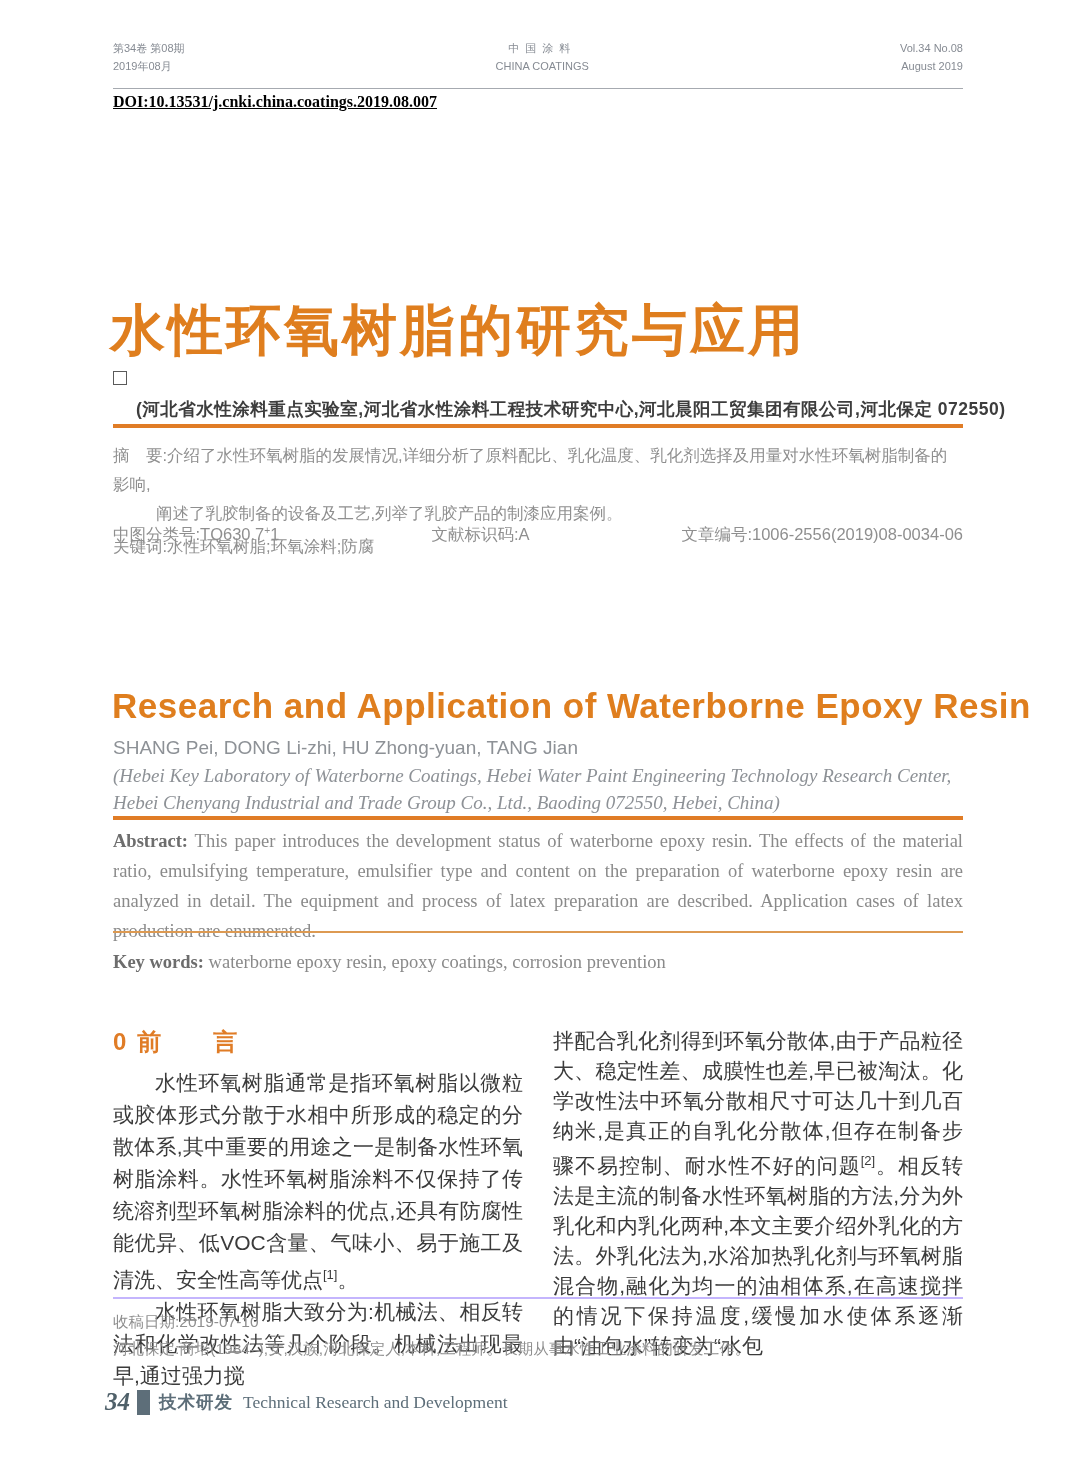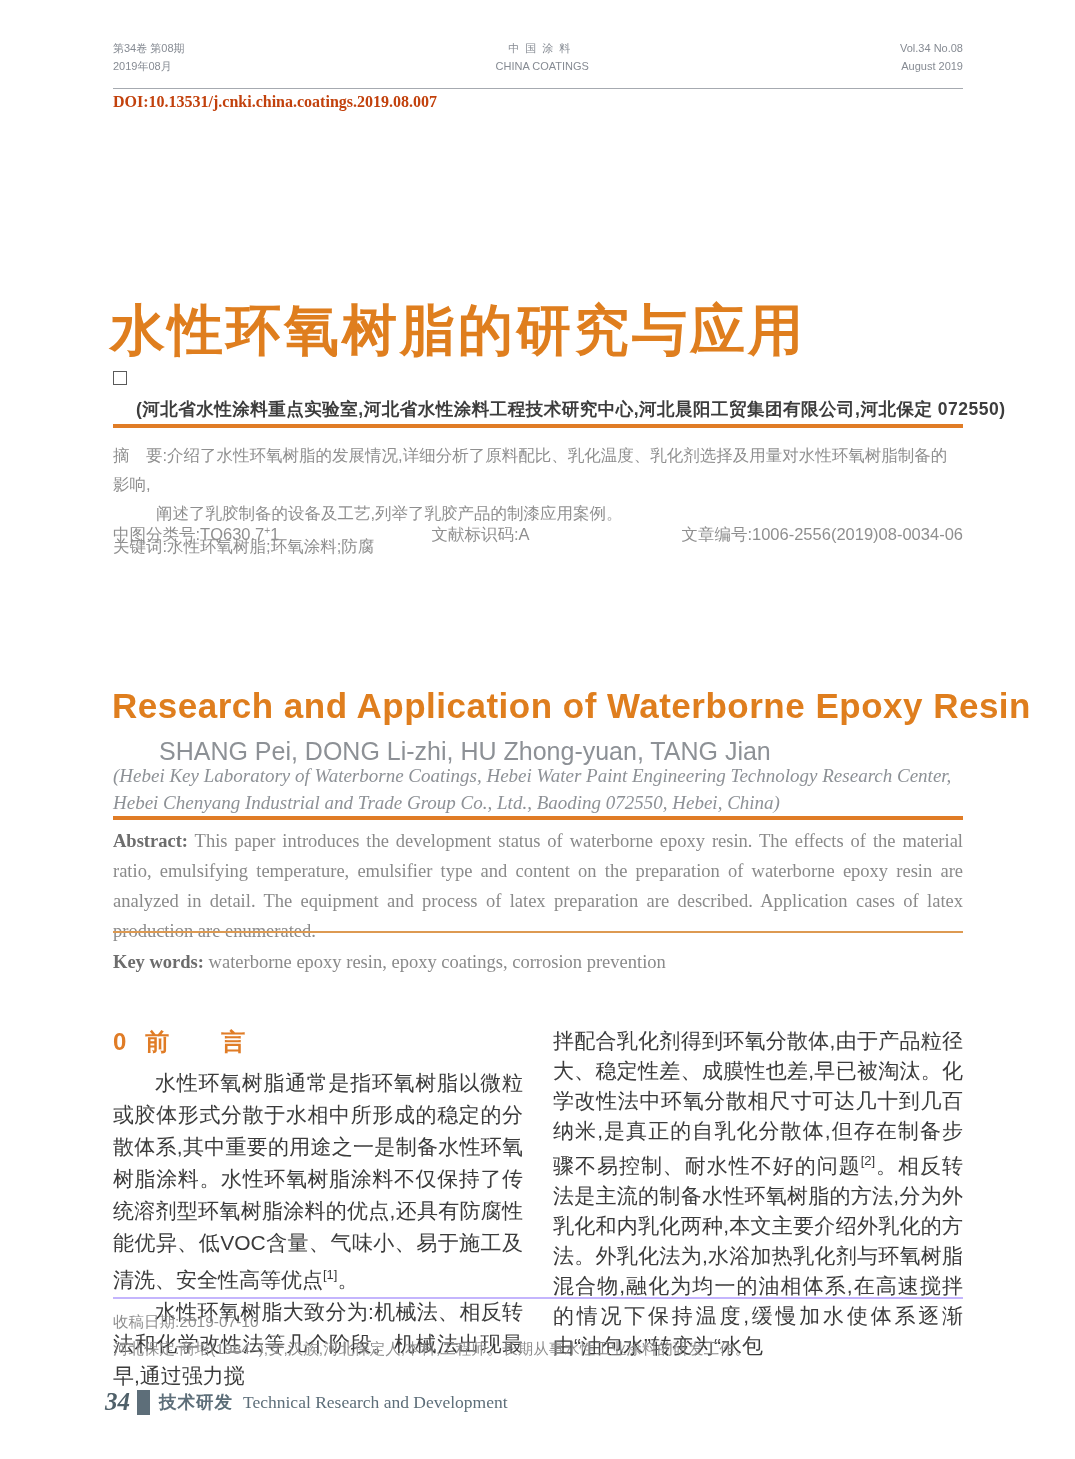--- a/index.html
+++ b/index.html
@@ -15,21 +15,21 @@
     display:flex; justify-content:space-between;
     color:#868b93; font-size:11px; line-height:1.6;
   }
   .jheader .col-center { text-align:center; }
   .jheader .col-right  { text-align:right; }
   .jheader .cn-journal { letter-spacing:6px; }
   .header-rule { position:absolute; left:113px; right:112px; top:88px; border-top:1px solid #a6aab0; }
   .doi {
     position:absolute; left:113px; top:93px;
     font-family:"Liberation Serif", serif; font-weight:600;
-    font-size:16px; color:#c2410c;
+    font-size:16px; color:#000000;text-decoration:underline;
   }
   
   .title-cn {
     position:absolute; left:110px; top:294px;
     font-size:55px; font-weight:800; color:#df7e1e; letter-spacing:3px;
   }
   .authors-cn {
     position:absolute; left:113px; top:371px;
     font-size:19px; color:#3d3d3d; display:flex; align-items:center;
   }
@@ -56,21 +56,21 @@
     color:#8f8f8f; font-size:16.5px;
   }
   sup { font-size:0.62em; }
   
   .title-en {
     position:absolute; left:112px; top:686px;
     font-size:35px; font-weight:800; color:#df7e1e; letter-spacing:0.5px;
   }
   .authors-en {
     position:absolute; left:113px; top:737px;
-    font-size:25px; color:#8d9196;margin-left:46px;
+    font-size:19px; color:#8d9196;
   }
   .affil-en {
     position:absolute; left:113px; right:112px; top:762px;
     font-family:"Liberation Serif", serif; font-style:italic;
     font-size:19px; color:#8d9196; line-height:27px;
   }
   .rule2 { top:816px; }
   .abstract-en {
     position:absolute; left:113px; right:112px; top:826px;
     font-family:"Liberation Serif", serif;
@@ -87,21 +87,21 @@
     position:absolute; left:113px; right:112px; top:1026px;
     display:flex; gap:30px;
   }
   .bcol { width:410px; color:#3b3b3b; font-size:21px; text-align:justify; }
   .bcol-left  { line-height:32px; }
   .bcol-right { line-height:30px; }
   .section-heading {
     color:#e07c26; font-size:24px; font-weight:700;
     margin-bottom:9px; letter-spacing:1px;
   }
-  .section-heading .sec-title { margin-left:18px; letter-spacing:14px; }
+  .section-heading .sec-title { margin-left:10px; letter-spacing:14px; }
   .bcol p { text-indent:2em; }
   
   .footnote {
     position:absolute; left:113px; right:112px; top:1297px;
     border-top:2px solid #c4b5fd; padding-top:9px;
     color:#8f8f8f; font-size:15.5px; line-height:27px;
   }
   
   .pfooter {
     position:absolute; left:105px; top:1388px;

